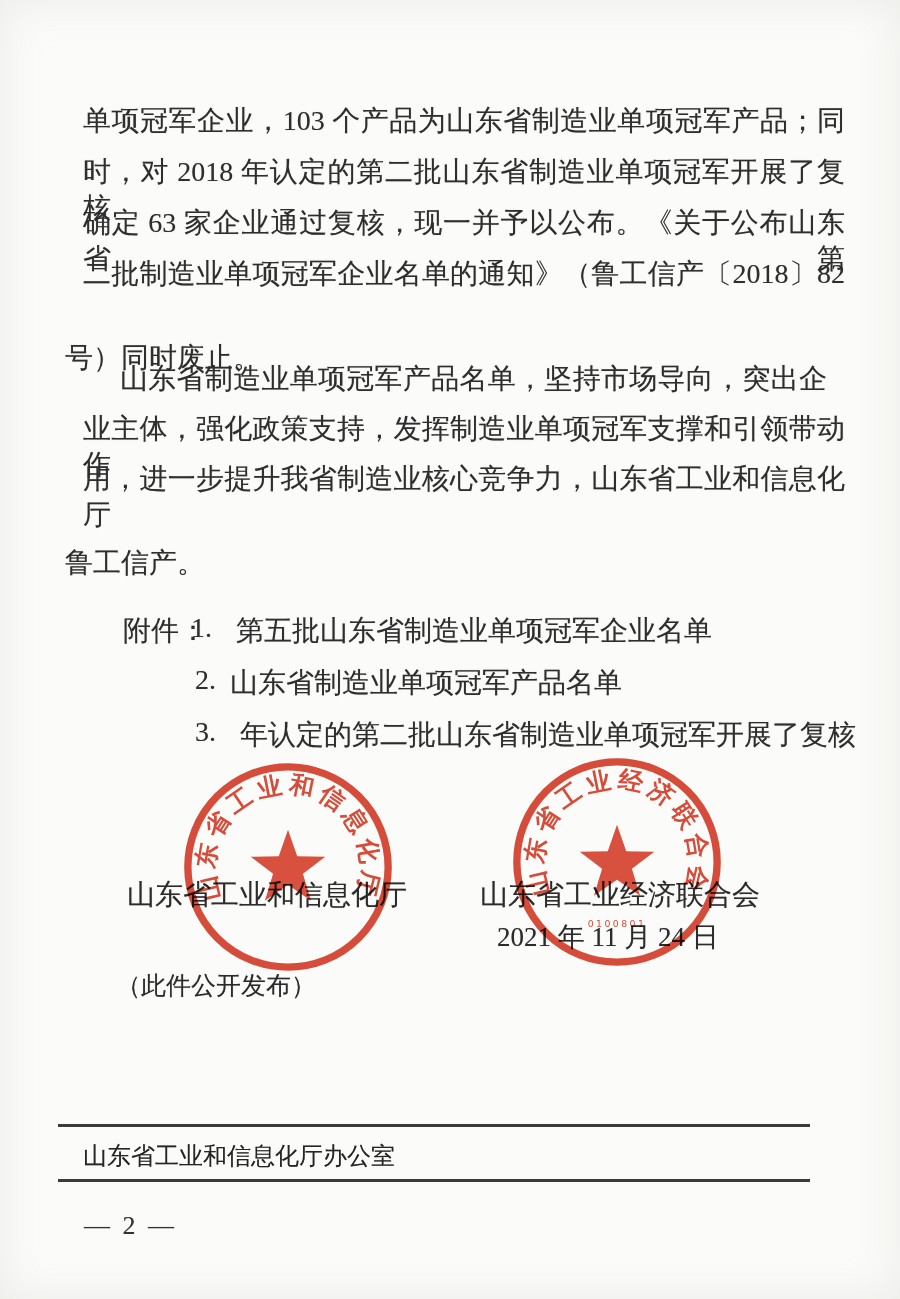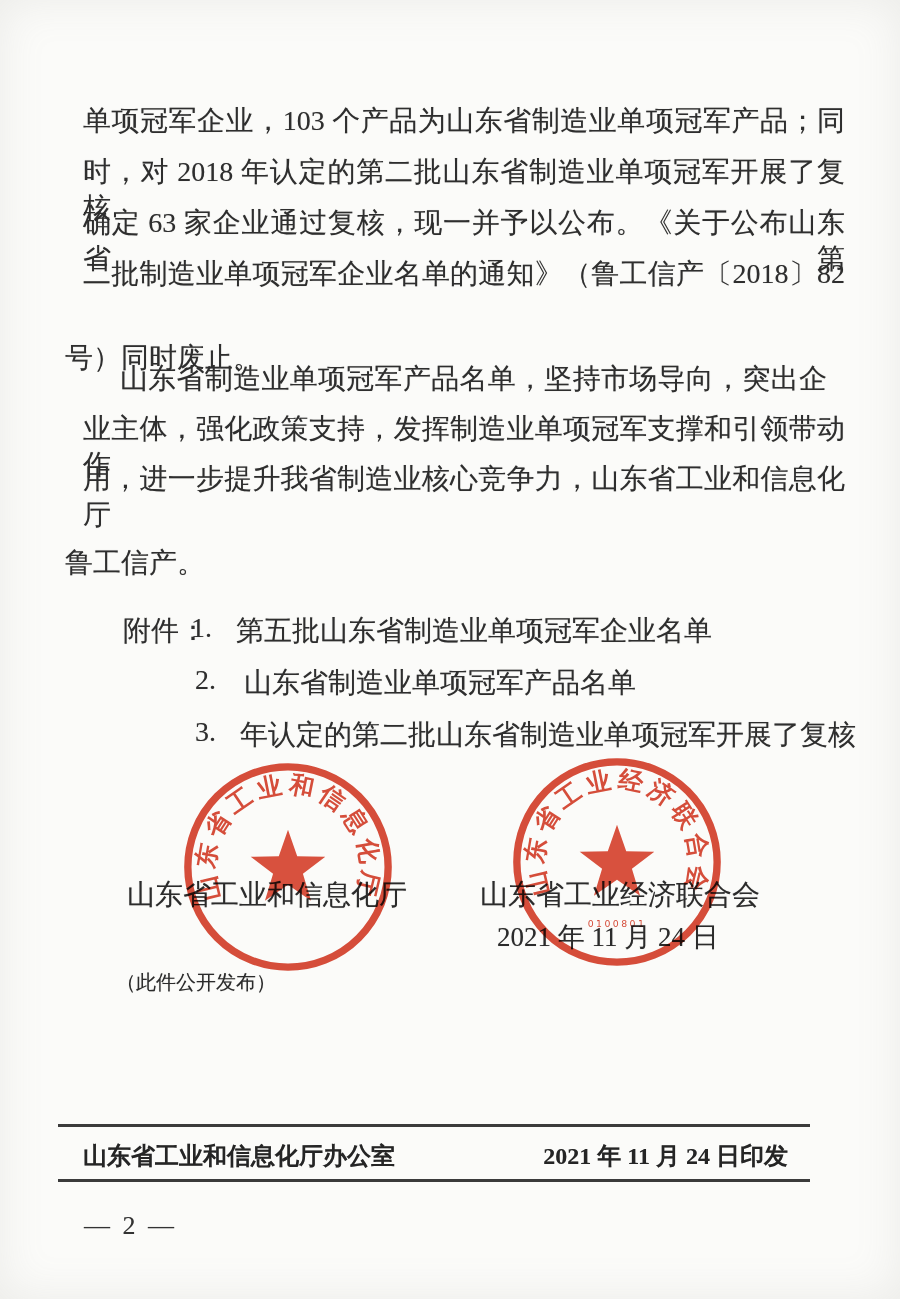--- a/index.html
+++ b/index.html
@@ -20,21 +20,21 @@
     text-shadow:0 0 .7px rgba(46,46,46,.38);z-index:1;
   }
   .seal{
     position:absolute;z-index:2;mix-blend-mode:multiply;opacity:.93;
   }
   .seal-ring{fill:none;stroke-width:7.5;}
   .seal-text{font-size:25px;letter-spacing:5px;font-family:"Liberation Serif","DejaVu Serif",serif;font-weight:bold;}
   .seal-code{font-size:9.5px;letter-spacing:2.5px;font-family:"DejaVu Sans","Liberation Sans",sans-serif;}
   .footer-rule{position:absolute;left:58px;width:752px;height:3px;background:#3b3b3b;}
   .footer-text{
-    position:absolute;top:1140px;font-size:24px;font-weight:bold;color:#252525;
+    position:absolute;top:1140px;font-size:24px;font-weight:normal;color:#252525;
     white-space:nowrap;text-shadow:0 0 .6px rgba(40,40,40,.4);
   }
   .page-num{
     position:absolute;left:84px;top:1211px;font-size:26px;color:#333;
     letter-spacing:3px;white-space:nowrap;text-shadow:0 0 .6px rgba(40,40,40,.35);
   }
   .att-part{position:absolute;font-size:28px;color:#2e2e2e;white-space:nowrap;text-shadow:0 0 .7px rgba(46,46,46,.38);}
 </style>
 </head>
 <body>
@@ -55,30 +55,30 @@
     <div class="line just" style="top:461px">用，进一步提升我省制造业核心竞争力，山东省工业和信息化厅</div>
     <div class="line nj" style="top:511px;left:65px">鲁工信产。</div>
   </div>
 
   <div>
     <span class="att-part" style="top:612px;left:123px">附件：</span>
     <span class="att-part" style="top:612px;left:191px">1.</span>
     <span class="att-part" style="top:612px;left:236px">第五批山东省制造业单项冠军企业名单</span>
 
     <span class="att-part" style="top:664px;left:195px">2.</span>
-    <span class="att-part" style="top:664px;left:244px">山东省制造业单项冠军产品名单</span>
+    <span class="att-part" style="top:664px;left:230px">山东省制造业单项冠军产品名单</span>
 
     <span class="att-part" style="top:716px;left:195px">3.</span>
     <span class="att-part" style="top:716px;left:240px">年认定的第二批山东省制造业单项冠军开展了复核</span>
   </div>
 
   <div class="sig" style="top:876px;left:127px">山东省工业和信息化厅</div>
   <div class="sig" style="top:876px;left:480px">山东省工业经济联合会</div>
   <div class="sig" style="top:919px;left:497px;font-size:27px">2021 年 11 月 24 日</div>
-  <div class="sig" style="top:969px;left:116px;font-size:20px">（此件公开发布）</div>
+  <div class="sig" style="top:969px;left:116px;font-size:25px">（此件公开发布）</div>
 
   <svg class="seal" style="left:180px;top:759px" width="216" height="216" viewBox="0 0 220 220">
     <defs>
       <path id="arcL" d="M 38.3 131.9 A 75 75 0 1 1 181.7 131.9" fill="none"></path>
     </defs>
     <circle class="seal-ring" cx="110" cy="110" r="102" stroke="#d6402c"></circle>
     <polygon points="110,72 100.6,99.1 72,99.6 94.8,116.9 86.5,144.4 110,128 133.5,144.4 125.2,116.9 148,99.6 119.4,99.1" fill="#da4530"></polygon>
     <text class="seal-text" fill="#d6402c">
       <textPath href="#arcL" startOffset="50%" text-anchor="middle">山东省工业和信息化厅</textPath>
     </text>
@@ -91,18 +91,17 @@
     <circle class="seal-ring" cx="110" cy="110" r="102" stroke="#d6402c"></circle>
     <polygon points="110,72 100.6,99.1 72,99.6 94.8,116.9 86.5,144.4 110,128 133.5,144.4 125.2,116.9 148,99.6 119.4,99.1" fill="#da4530"></polygon>
     <text class="seal-text" fill="#d6402c">
       <textPath href="#arcR" startOffset="50%" text-anchor="middle">山东省工业经济联合会</textPath>
     </text>
     <text class="seal-code" x="110" y="176" text-anchor="middle" fill="#d6402c">0100801</text>
   </svg>
 
   <div class="footer-rule" style="top:1124px"></div>
   <div class="footer-text" style="left:83px">山东省工业和信息化厅办公室</div>
-  <div class="footer-text" style="left:58px;width:730px;text-align:right">2021 年 11 月 24 日印发</div>
   <div class="footer-rule" style="top:1179px;height:2.5px"></div>
 
   <div class="page-num">— 2 —</div>
 
 </div>
 
 </body></html>

